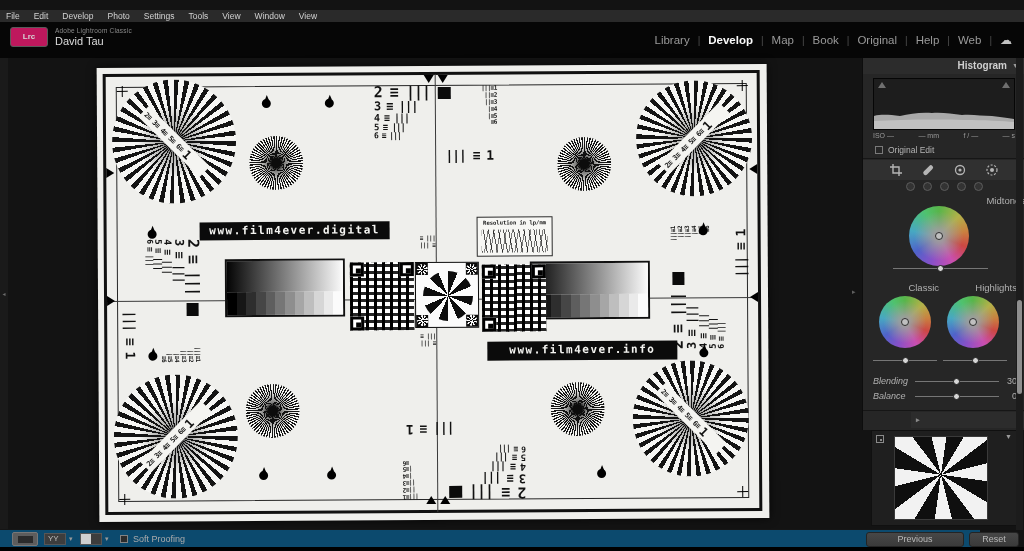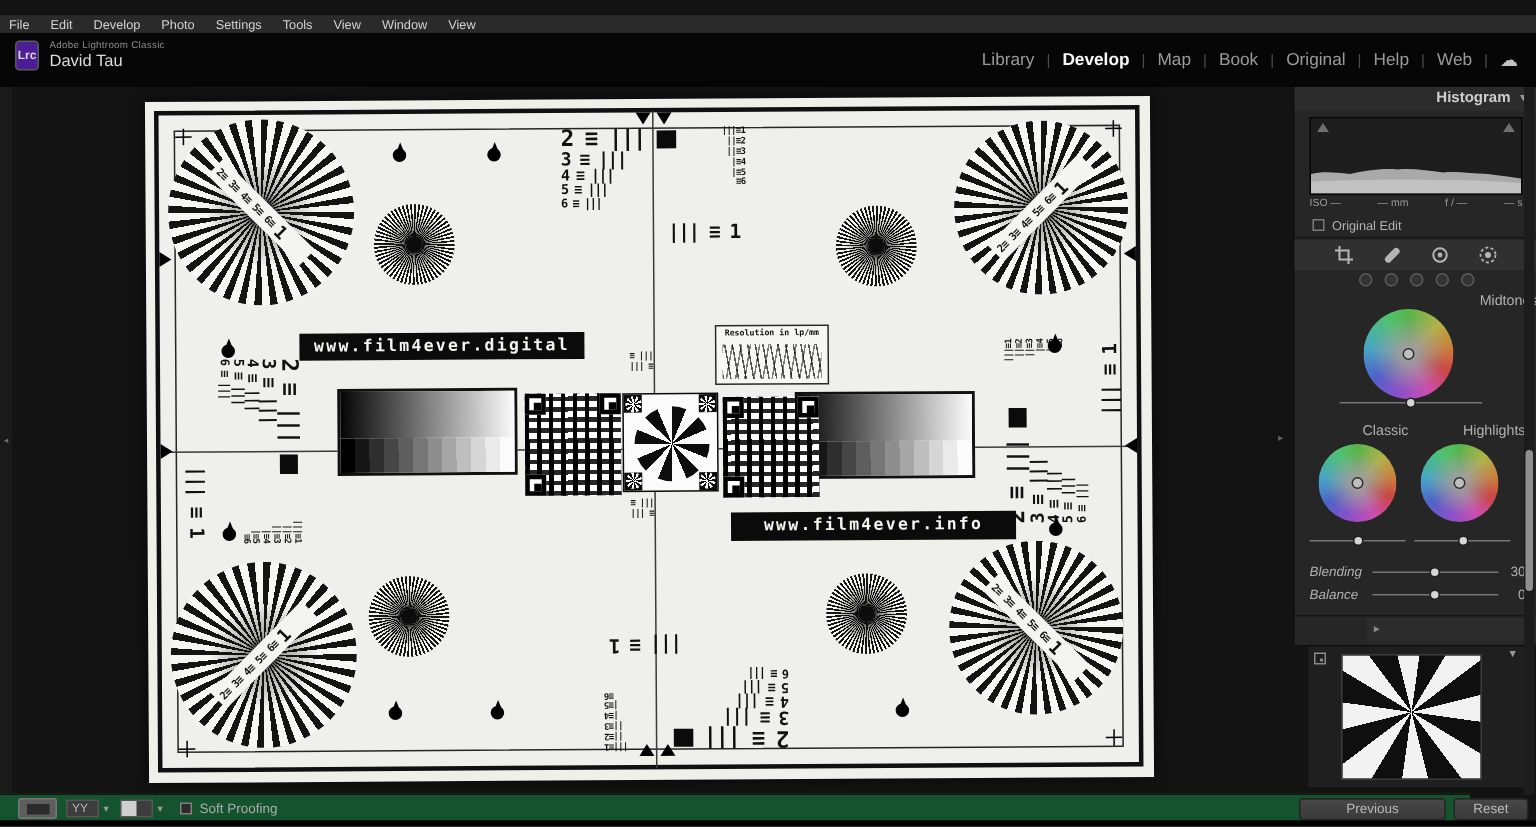--- a/index.html
+++ b/index.html
@@ -20,21 +20,21 @@
   .winctl { position:absolute; top:0; height:10px; line-height:9px; font-size:7px; color:#bdbdbd; text-align:center; width:26px; }
 
   
   #menubar { left:0; top:10px; width:1024px; height:12px; background:#2a2a2a; color:#d2d2d2;
     font-size:8.5px; line-height:12px; display:flex; gap:14px; padding-left:6px; }
   #menubar span { cursor:default; }
 
   
   #header { left:0; top:22px; width:1024px; height:36px; background:#060606; }
   #idplate { position:absolute; left:10px; top:5px; display:flex; align-items:center; gap:7px; }
-  #lrclogo { width:16px; height:20px; background:#4c1d95; border:1px solid #5a5a5a; border-radius:3px;
+  #lrclogo { width:38px; height:20px; background:#be185d; border:1px solid #5a5a5a; border-radius:3px;
     color:#d6d6d6; font-size:8px; font-weight:bold; text-align:center; line-height:18px; }
   #idtext .l1 { font-size:6.5px; color:#8a8a8a; letter-spacing:.2px; }
   #idtext .l2 { font-size:11px; color:#dcdcdc; margin-top:1px; }
   #modules { position:absolute; right:12px; top:11px; display:flex; align-items:center; gap:8px;
     font-size:11.5px; color:#9a9a9a; }
   #modules .sep { color:#4d4d4d; font-size:10px; }
   #modules .mod { cursor:pointer; }
   #modules .mod.active { color:#fafafa; font-weight:bold; }
   #modules .cloud { font-size:12px; color:#c2c2c2; }
 
@@ -175,21 +175,21 @@
     background:repeating-conic-gradient(from 8deg at 50% 46%, #0f0f0f 0deg 23deg, #f2f2f2 23deg 45deg);
     border:1px solid #3a3a3a; }
   #detailtarget { position:absolute; left:4px; top:4px; width:8px; height:8px; border:1px solid #8a8a8a; }
   #detailtarget::after { content:""; position:absolute; left:2.5px; top:2.5px; width:2px; height:2px; background:#8a8a8a; }
   #detaildis { position:absolute; right:4px; top:2px; font-size:7px; color:#9a9a9a; }
 
   #scrollbar { left:1016px; top:58px; width:7px; height:472px; background:#1c1c1c; }
   #scrollthumb { left:1px; top:242px; width:5px; height:94px; background:#8f8f8f; border-radius:3px; position:absolute; }
 
   
-  #bottombar { left:0; top:529px; width:980px; height:18px; background:#14532d; border-top:1px solid #151515; }
+  #bottombar { left:0; top:529px; width:980px; height:18px; background:#0c4a6e; border-top:1px solid #151515; }
   #loupebtn { position:absolute; left:12px; top:2px; width:26px; height:14px; background:#5d5d5d;
     border-radius:2px; border:1px solid #777; }
   #loupebtn i { position:absolute; left:5px; top:3px; width:15px; height:7px; background:#2b2b2b; }
   .viewgrp { position:absolute; top:2px; height:14px; display:flex; align-items:center; gap:3px; color:#9a9a9a; font-size:7px; }
   .viewgrp .ic { width:22px; height:12px; background:#3d3d3d; border:1px solid #565656; position:relative; }
   .viewgrp .ic.split::before { content:""; position:absolute; left:0; top:0; width:10px; height:10px; background:#cfcfcf; }
   .viewgrp .ic.yy::before { content:"YY"; position:absolute; left:3px; top:0px; font-size:8px; color:#bdbdbd; }
   #softproof { position:absolute; left:120px; top:4px; display:flex; align-items:center; gap:5px;
     color:#ababab; font-size:9px; }
   #softproof .cb { width:8px; height:8px; border:1px solid #828282; background:#2b2b2b; }

